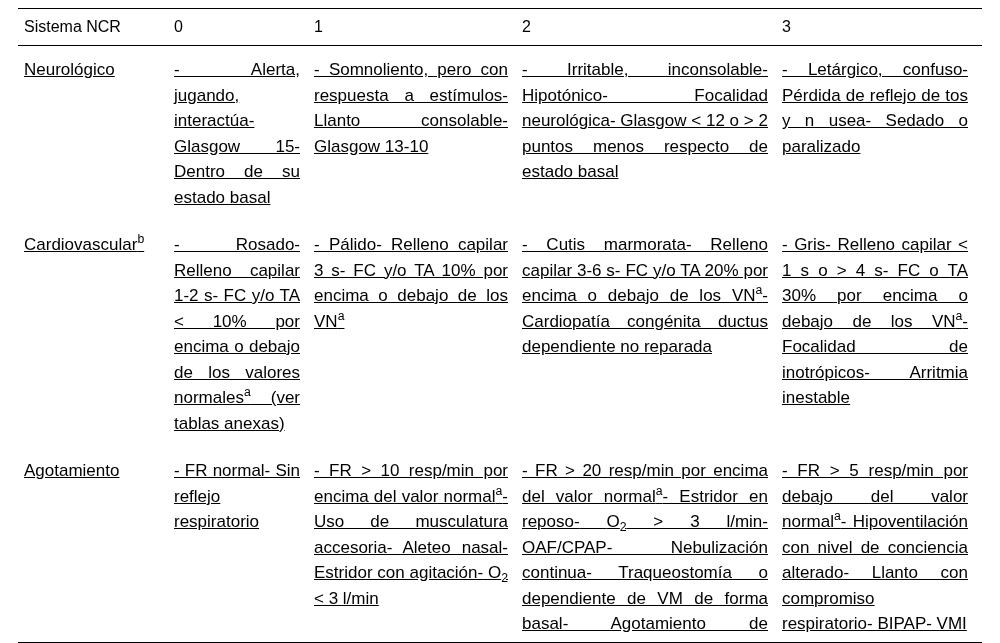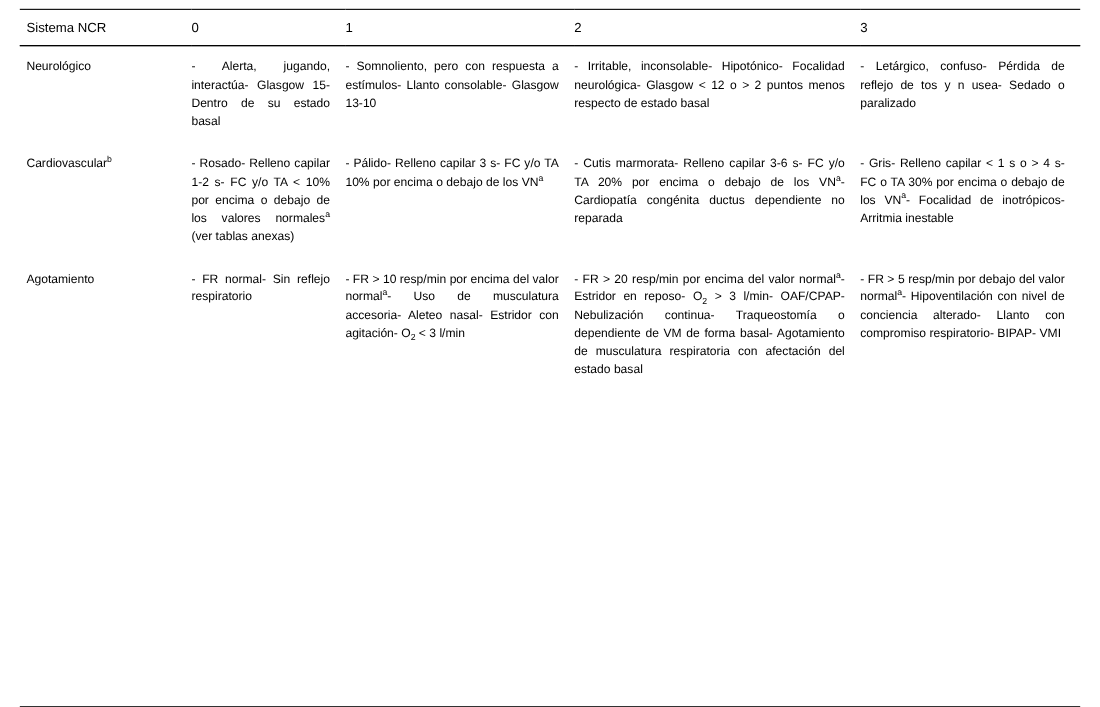--- a/index.html
+++ b/index.html
@@ -36,28 +36,29 @@
 
   .rule-top {
     border-top: 1.6px solid #000;
   }
   thead th {
     text-align: left;
     font-weight: normal;
     padding: 9px 10px 9px 0;
     vertical-align: top;
     border-bottom: 1.1px solid #000;
-    font-size: 12px;
+    font-size: 16px;
   }
   thead th.first { padding-left: 6px; }
   tbody td {
     vertical-align: top;
     padding: 11px 14px 11px 0;
     line-height: 1.5;
-    font-size: 11px;
+    font-size: 17px;
+    text-decoration: underline;
   }
   tbody td.first { padding-left: 6px; }
   tbody tr:last-child td {
     padding-bottom: 10px;
   }
   .rule-bottom {
     position: absolute;
     left: 18px;
     right: 18px;
     bottom: 8px;

